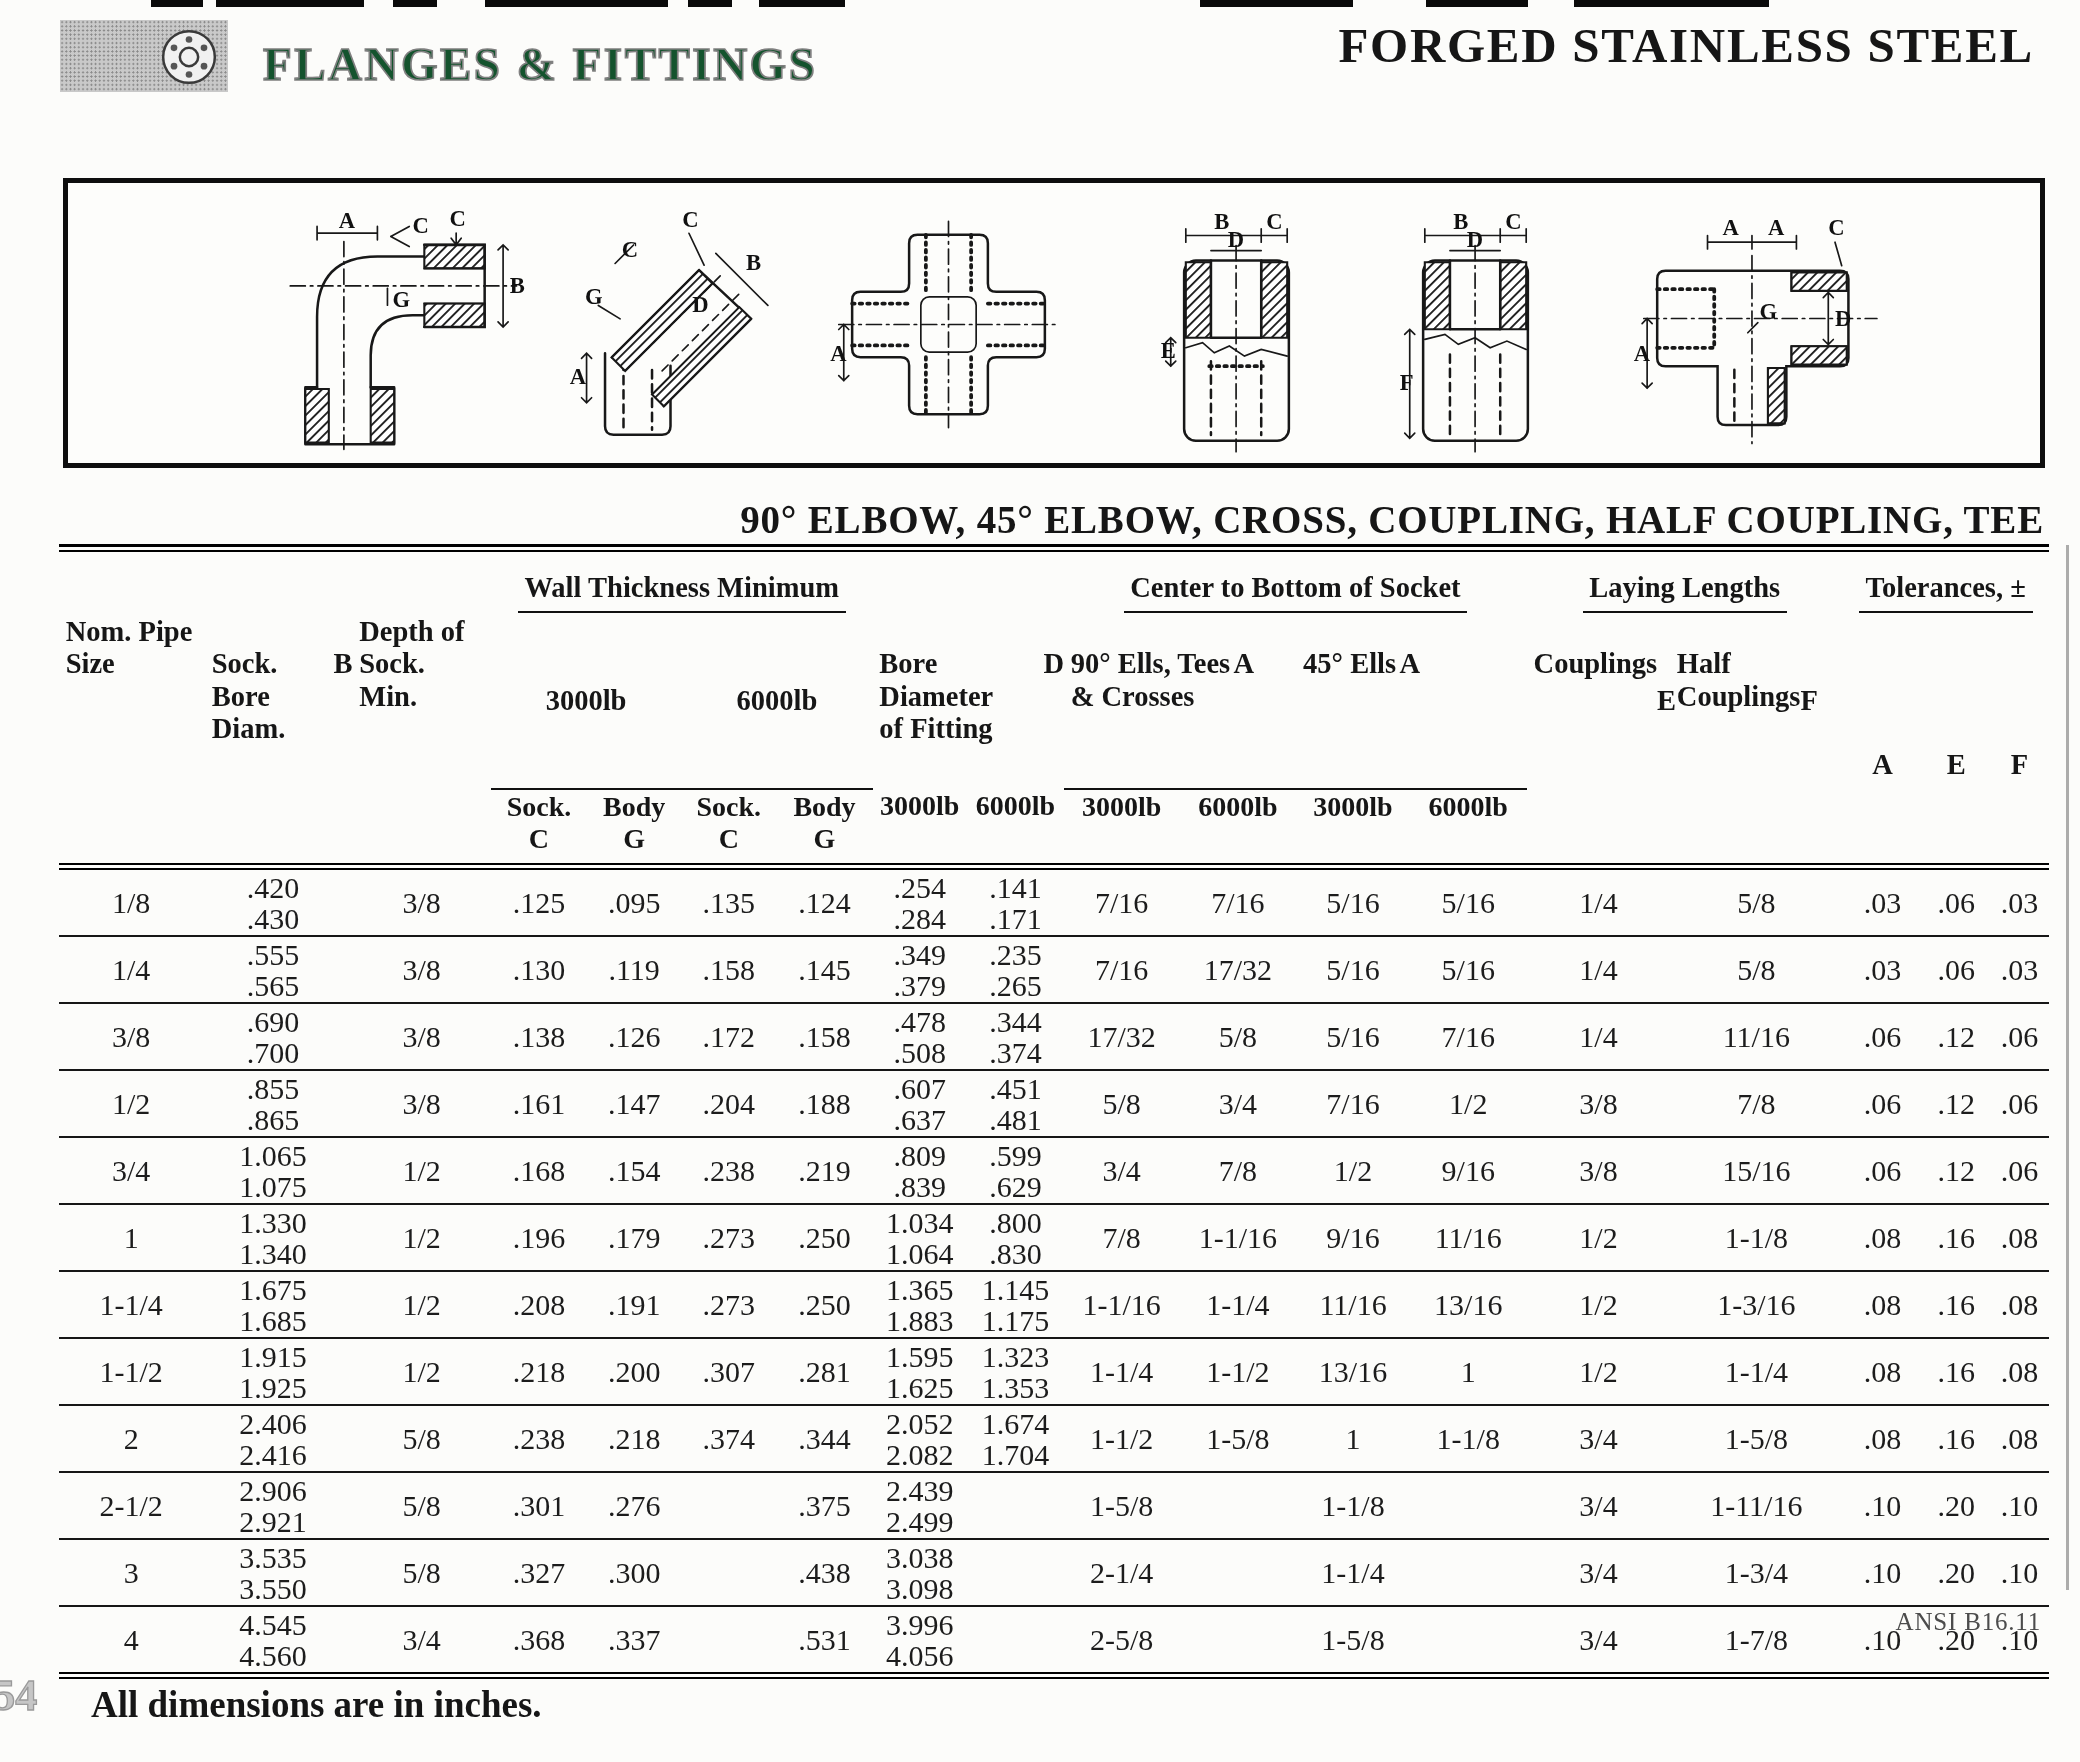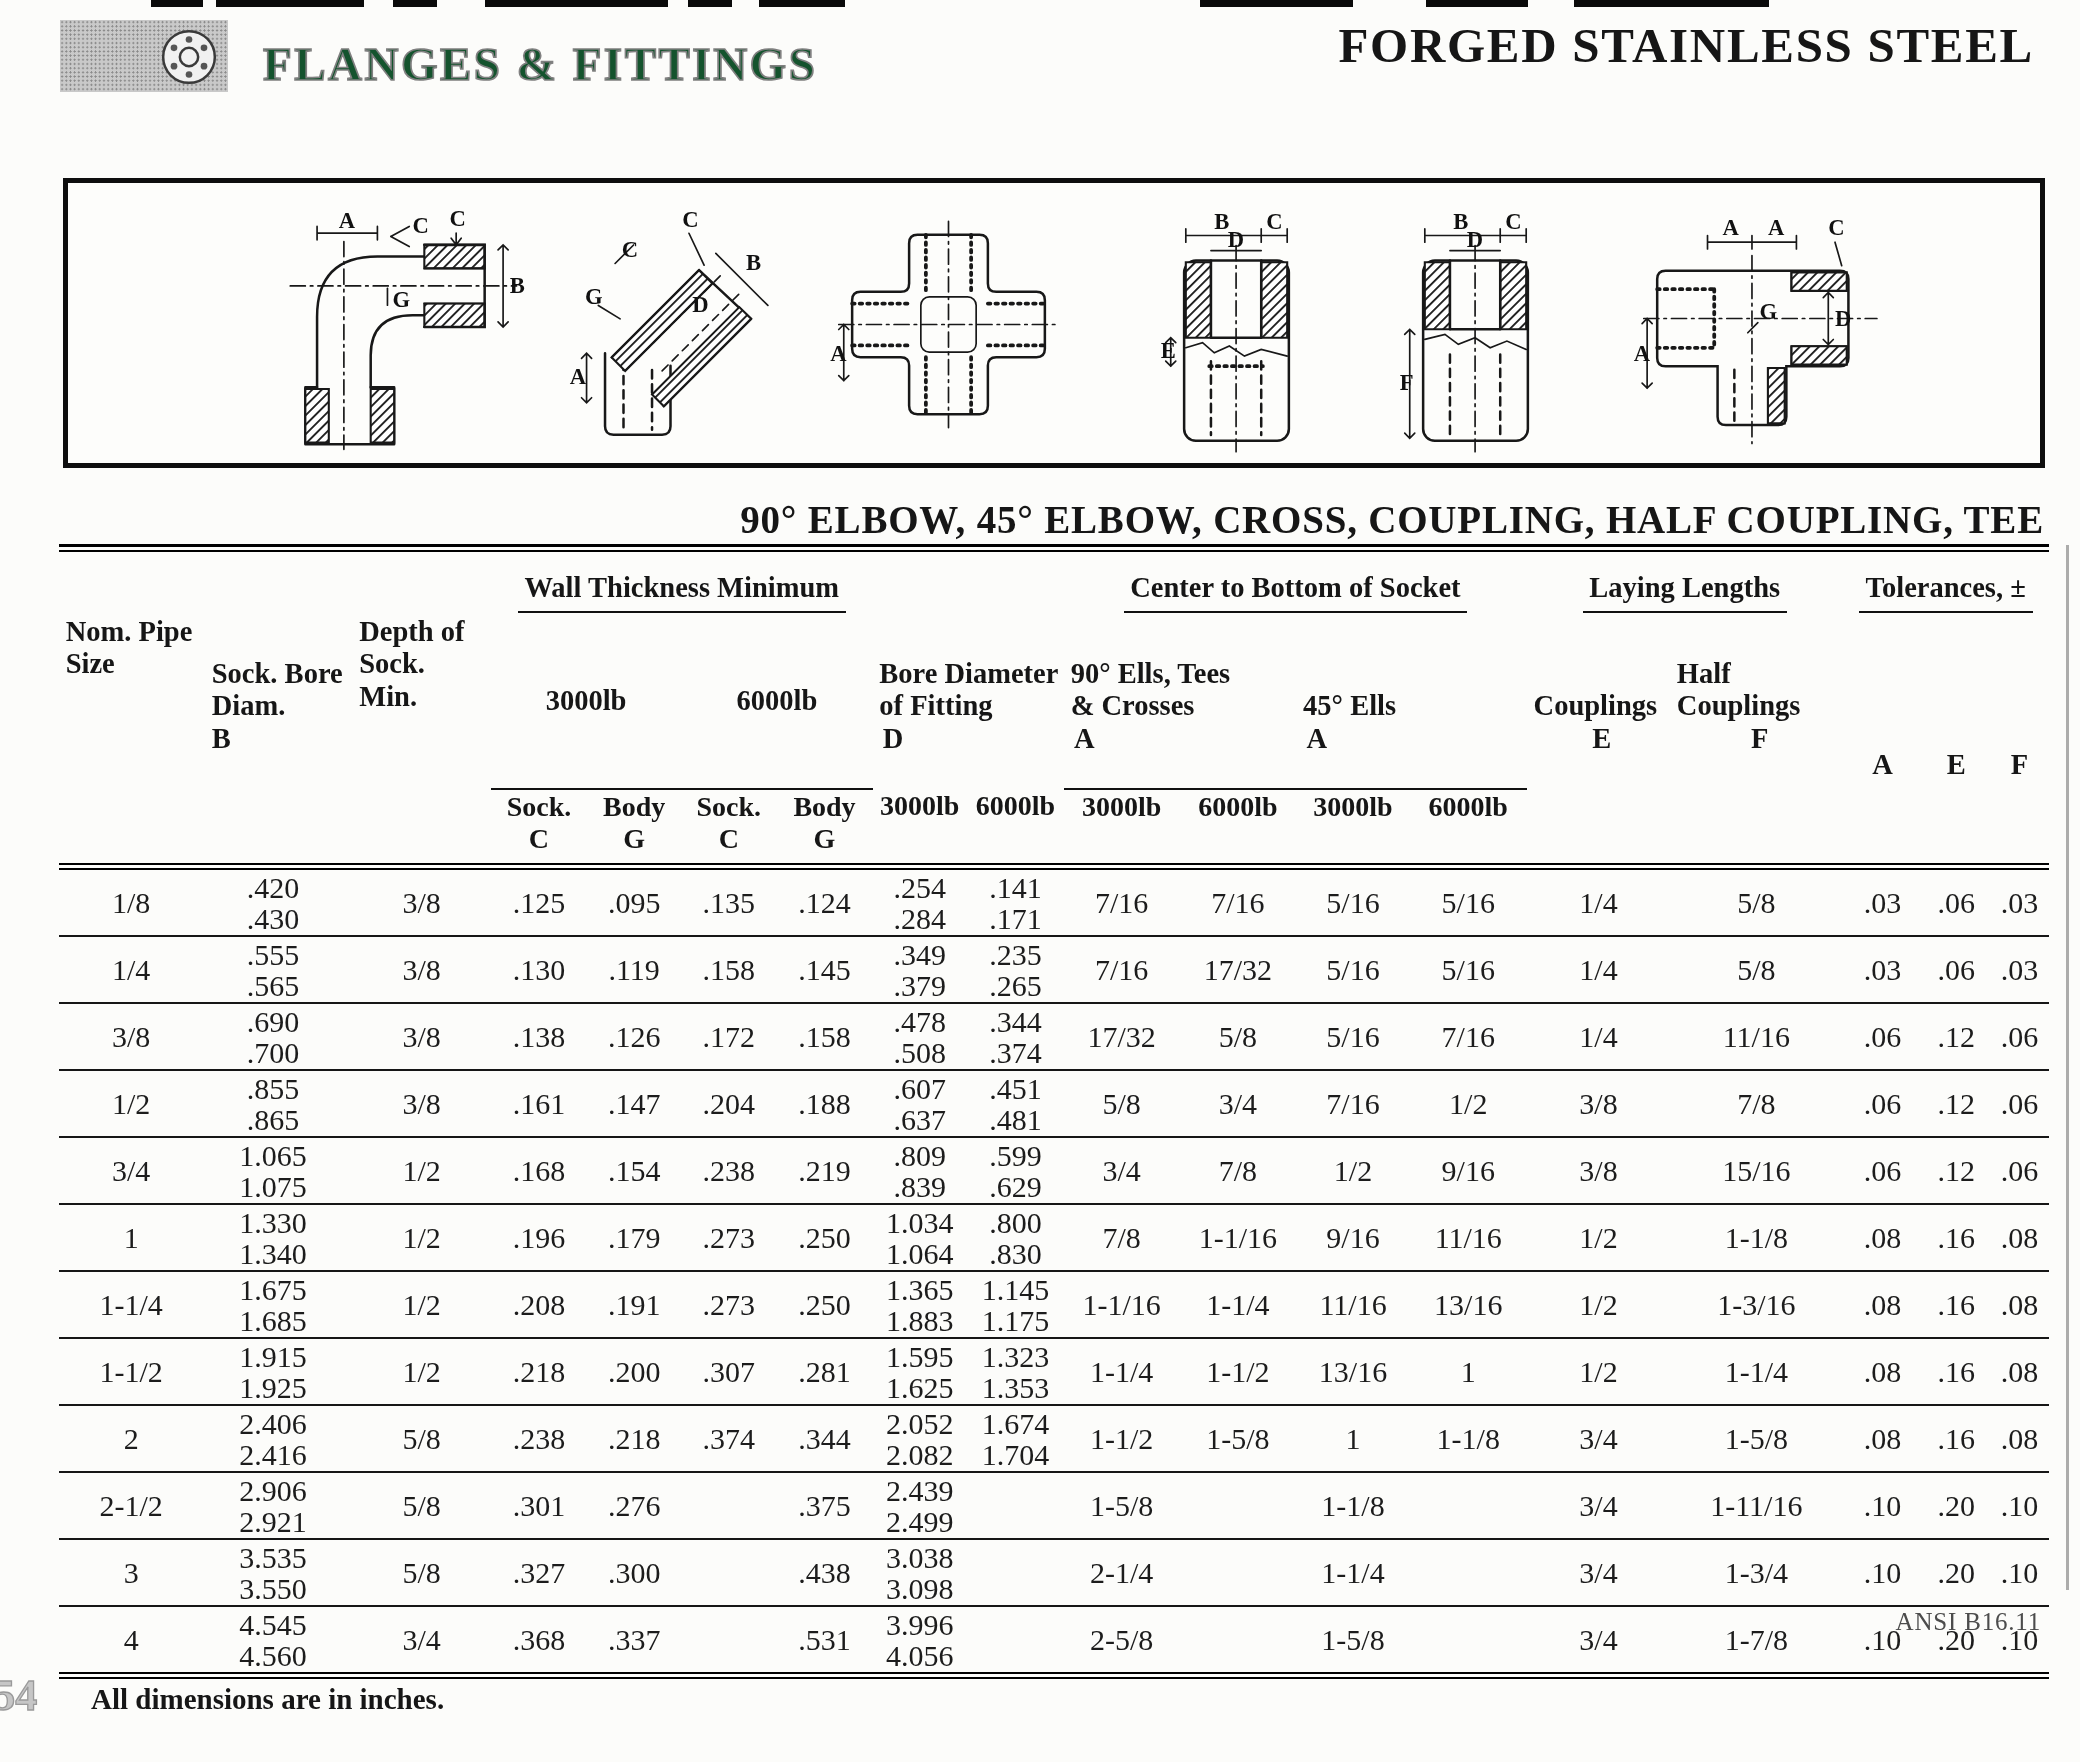--- a/index.html
+++ b/index.html
@@ -53,21 +53,21 @@
   #table-wrap{position:absolute;left:59px;top:544px;width:1990px;}
   .rule-a{height:3.4px;background:#000;}
   .rule-b{height:1.7px;background:#000;margin-top:2.5px;}
   table{border-collapse:collapse;table-layout:fixed;width:1990px;margin-top:19px;}
   th,td{padding:0;white-space:pre-line;}
   thead th{font-weight:700;font-size:28.5px;line-height:1.14;text-align:left;vertical-align:top;}
   tr.r1 th{height:45px;vertical-align:top;}
   tr.r1 th.grp{text-align:center;}
   tr.r1 th.grp span{display:inline-block;border-bottom:2.5px solid #111;padding:1.7px 6.7px 6.7px 6.7px;}
   tr.r2 th{height:107px;}
-  .vcol{display:flex;flex-direction:column;justify-content:flex-end;height:107px;box-sizing:border-box;}
+  .vcol{display:flex;flex-direction:row;justify-content:flex-start;height:107px;box-sizing:border-box;}
   .pl{padding-left:6.7px;}
   .pl2{padding-left:18.5px;}
   .wt{text-align:center;vertical-align:middle;border-bottom:2.5px solid #111;}
   .ctb{border-bottom:2.5px solid #111;}
   .letter{font-weight:700;}
   .l-left{padding-left:3.4px;}
   .l-center{align-self:center;}
   th.tol-letter{vertical-align:bottom;text-align:center;padding-bottom:6.7px;}
   tr.r3 th{height:72px;border-bottom:7.6px double #000;font-size:28px;}
   tr.r3 th.sub{text-align:center;padding-top:1.7px;}
@@ -77,21 +77,21 @@
   }
   tbody td:first-child{text-align:center;padding-left:10px;}
   tbody tr+tr td{border-top:2.5px solid #161616;}
   tbody tr:last-child td{border-bottom:7.6px double #000;}
   
   #ansi{position:absolute;right:40px;top:1608px;font-size:25px;color:#4c4c4c;letter-spacing:0.8px;}
   #pagenum{
     position:absolute;left:-6.7px;top:1670px;font-size:44px;font-weight:700;
     color:#c6c6c6;-webkit-text-stroke:1.3px #9a9a9a;
   }
-  #footnote{position:absolute;left:91px;top:1683px;font-size:29px;font-weight:700;}
+  #footnote{position:absolute;left:91px;top:1683px;font-size:37px;font-weight:700;}
 </style>
 </head>
 <body>
 
 <svg width="0" height="0" style="position:absolute">
   <defs>
     <pattern id="hatch" patternUnits="userSpaceOnUse" width="8" height="8" patternTransform="rotate(45)">
       <rect width="8" height="8" fill="#ffffff"></rect>
       <line x1="1" y1="0" x2="1" y2="8" stroke="#1a1a1a" stroke-width="2.4"></line>
     </pattern>

